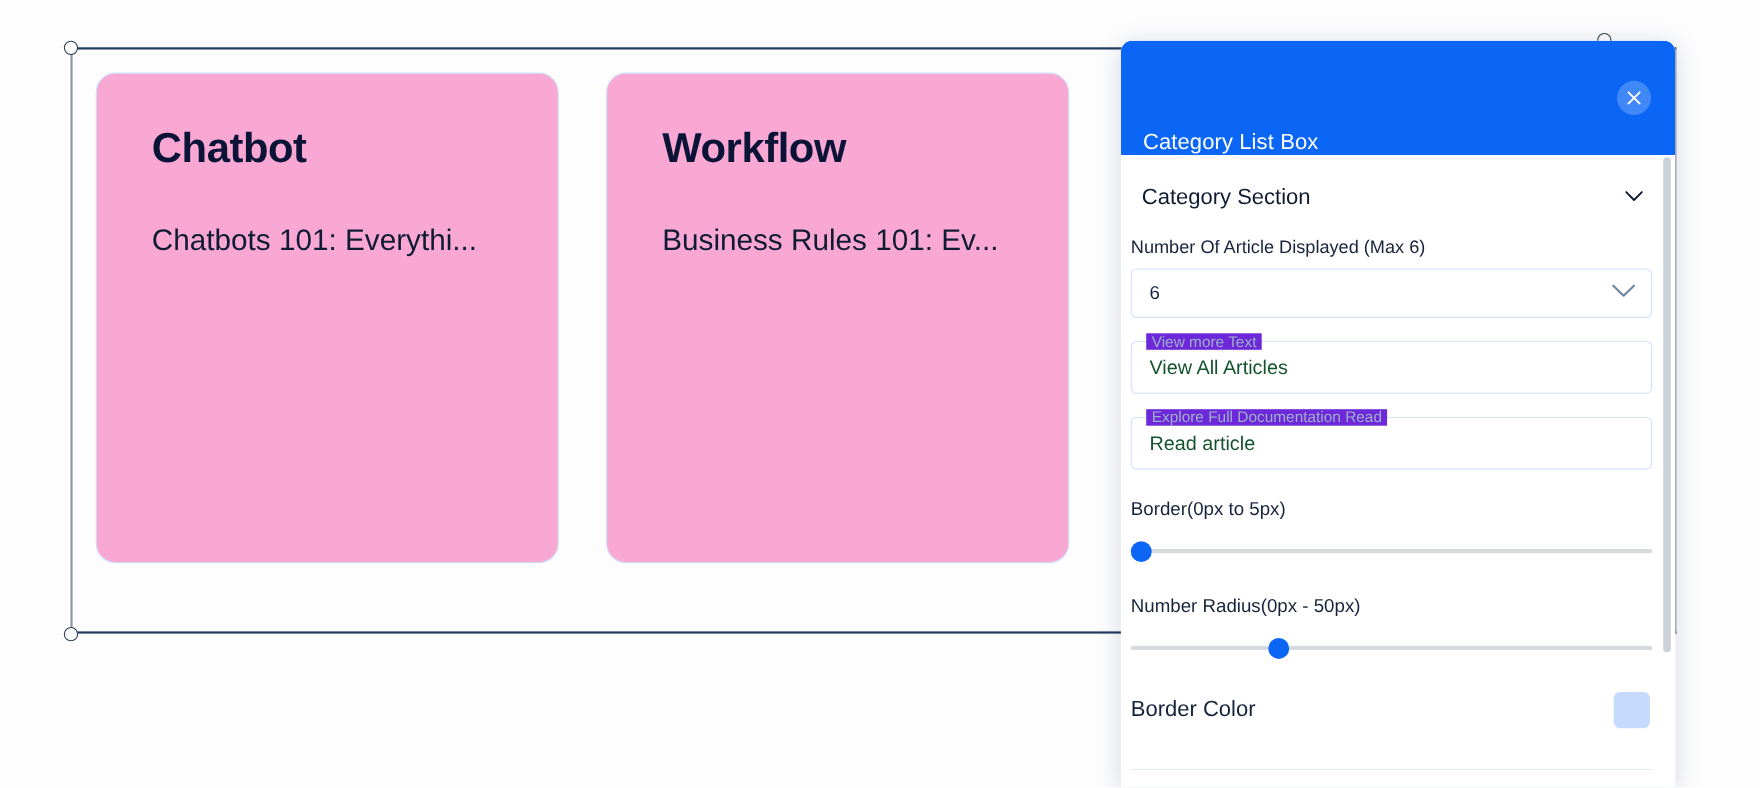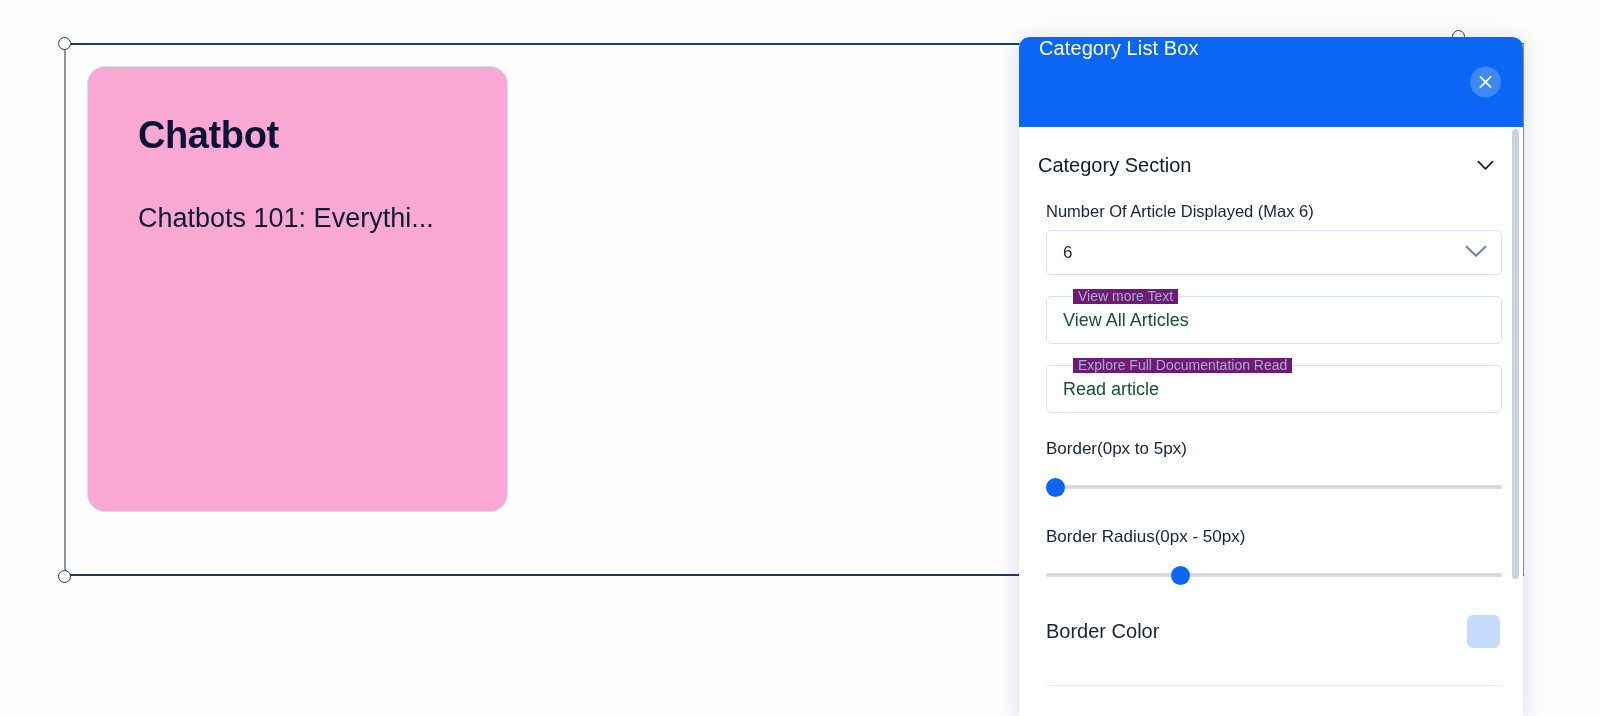--- a/index.html
+++ b/index.html
@@ -72,25 +72,25 @@
     left: 1019px; top: 37px;
     width: 504px; height: 679px;
     background: #ffffff;
     border-radius: 10px 10px 0 0;
     box-shadow: 0 3px 22px rgba(20,40,80,0.17);
     overflow: hidden;
     z-index: 10;
   }
   .panel-header {
     position: relative;
-    height: 90px;
+    height: 104px;
     background: #0d6efd;
     background: #0b66f5;
     display: flex;
-    align-items: flex-start;
+    align-items: flex-end;
     padding: 0 22px 0 20px;
     border-radius: 10px 10px 0 0;
   }
   .panel-title {
     color: #ffffff;
     font-size: 20px;
     font-weight: 400;
     letter-spacing: 0.1px;
   }
   .panel-close {
@@ -118,21 +118,21 @@
     display: flex; align-items: center; justify-content: space-between;
     padding: 27px 29px 0 19px;
   }
   .section-head-label {
     font-size: 20px;
     color: #0f1b33;
     font-weight: 400;
   }
   .chev-small { display: block; }
 
-  .field-group { padding: 0 21px 0 27px; }
+  .field-group { padding: 0 21px 0 9px; }
 
   .field-label {
     font-size: 16.5px;
     color: #16233d;
     margin-top: 25px;
     margin-bottom: 9px;
     font-weight: 400;
   }
 
   .select-box {
@@ -154,22 +154,22 @@
     margin-top: 21px;
     height: 48px;
     border: 1px solid #d3e2fb;
     border-radius: 5px;
     background: transparent;
     display: flex; align-items: center;
     padding: 0 16px;
   }
   .outlined .legend {
     position: absolute;
-    top: -8px; left: 26px;
-    background: #701a75;
+    top: -8px; left: 13px;
+    background: #6d28d9;
     padding: 0 5px;
     font-size: 14px;
     color: #9fb0c9;
     line-height: 15px;
     white-space: nowrap;
   }
   .outlined .value {
     font-size: 18px;
     color: #14532d;
   }
@@ -245,20 +245,24 @@
 </style>
 </head>
 <body>
 
 <div id="root">
 
   <div class="cards-area">
     <div class="card c1">
       <div class="card-title">Chatbot</div>
       <div class="card-sub">Chatbots 101: Everythi...</div>
+    </div>
+    <div class="card c2">
+      <div class="card-title">Workflow</div>
+      <div class="card-sub">Business Rules 101: Ev...</div>
     </div>
   </div>
 
   <div class="canvas-frame"></div>
   <div class="handle tl"></div>
   <div class="handle bl"></div>
   <div class="handle tc"></div>
 
   <div class="page-edge"></div>
 
@@ -306,21 +310,21 @@
             <span class="legend">Explore Full Documentation Read</span>
             <span class="value">Read article</span>
           </div>
 
           <div class="slider-label">Border(0px to 5px)</div>
           <div class="slider-wrap">
             <div class="slider-track"></div>
             <div class="slider-thumb" id="thumb-border" style="left: 0px; background: rgb(11, 102, 245);"></div>
           </div>
 
-          <div class="slider-label">Border Radius(0px - 50px)</div>
+          <div class="slider-label">Number Radius(0px - 50px)</div>
           <div class="slider-wrap">
             <div class="slider-track"></div>
             <div class="slider-thumb" id="thumb-radius" style="left: 124.6px; background: rgb(11, 102, 245);"></div>
           </div>
 
           <div class="color-row">
             <span class="color-row-label">Border Color</span>
             <span class="color-swatch" id="border-swatch" style="background: rgb(197, 218, 252);"></span>
           </div>
 

